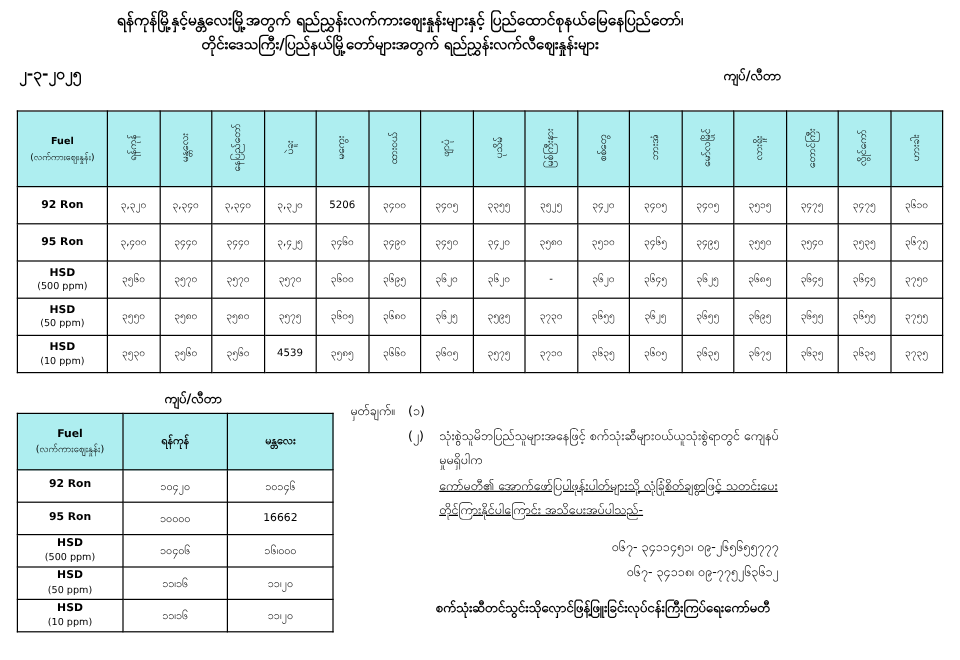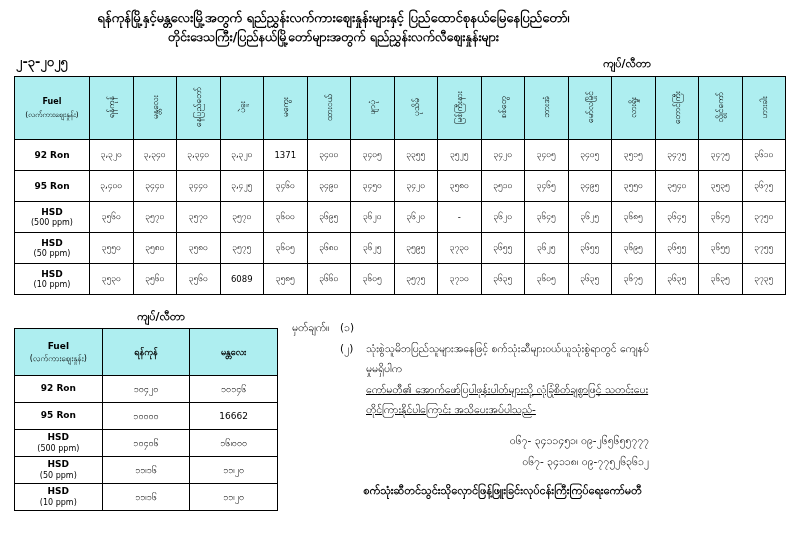--- a/index.html
+++ b/index.html
@@ -32,21 +32,21 @@
     letter-spacing: 0px;
   }
   .title-line.second {
     font-size: 12.5px;
   }
   .meta-row {
     display: flex;
     justify-content: space-between;
     align-items: flex-end;
     margin-top: 7px;
-    margin-bottom: 4px;
+    margin-bottom: 20px;
     padding: 0 2px;
   }
   .date-text {
     font-size: 13px;
     font-weight: bold;
   }
   .unit-text {
     font-size: 11px;
     font-weight: bold;
   }
@@ -237,21 +237,21 @@
     </thead>
     <tbody>
       <tr>
         <td class="row-label">
           <div>92 Ron</div>
         </td>
         <td class="val">၃,၃၂၀</td>
         <td class="val">၃,၃၄၀</td>
         <td class="val">၃,၃၄၀</td>
         <td class="val">၃,၃၂၀</td>
-        <td class="val">1371</td>
+        <td class="val">5206</td>
         <td class="val">၃၄၀၀</td>
         <td class="val">၃၄၀၅</td>
         <td class="val">၃၃၅၅</td>
         <td class="val">၃၅၂၅</td>
         <td class="val">၃၄၂၀</td>
         <td class="val">၃၄၀၅</td>
         <td class="val">၃၄၀၅</td>
         <td class="val">၃၅၁၅</td>
         <td class="val">၃၄၇၅</td>
         <td class="val">၃၄၇၅</td>
@@ -323,21 +323,21 @@
         <td class="val">၃၇၅၅</td>
       </tr>
       <tr>
         <td class="row-label">
           <div>HSD</div>
           <div class="sub">(10 ppm)</div>
         </td>
         <td class="val">၃၅၃၀</td>
         <td class="val">၃၅၆၀</td>
         <td class="val">၃၅၆၀</td>
-        <td class="val">6089</td>
+        <td class="val">4539</td>
         <td class="val">၃၅၈၅</td>
         <td class="val">၃၆၆၀</td>
         <td class="val">၃၆၀၅</td>
         <td class="val">၃၅၇၅</td>
         <td class="val">၃၇၁၀</td>
         <td class="val">၃၆၃၅</td>
         <td class="val">၃၆၀၅</td>
         <td class="val">၃၆၃၅</td>
         <td class="val">၃၆၇၅</td>
         <td class="val">၃၆၃၅</td>

